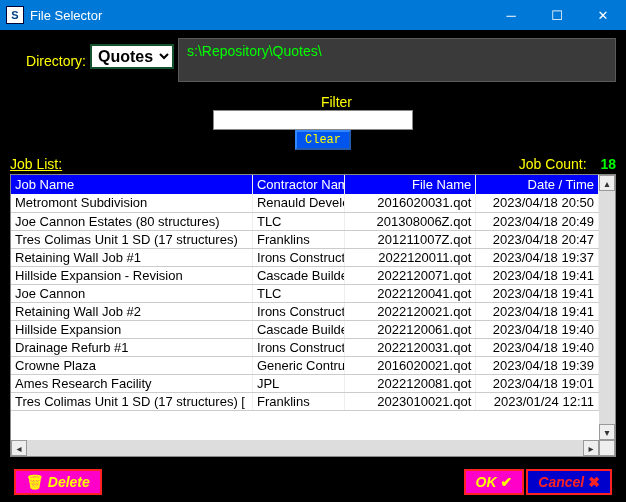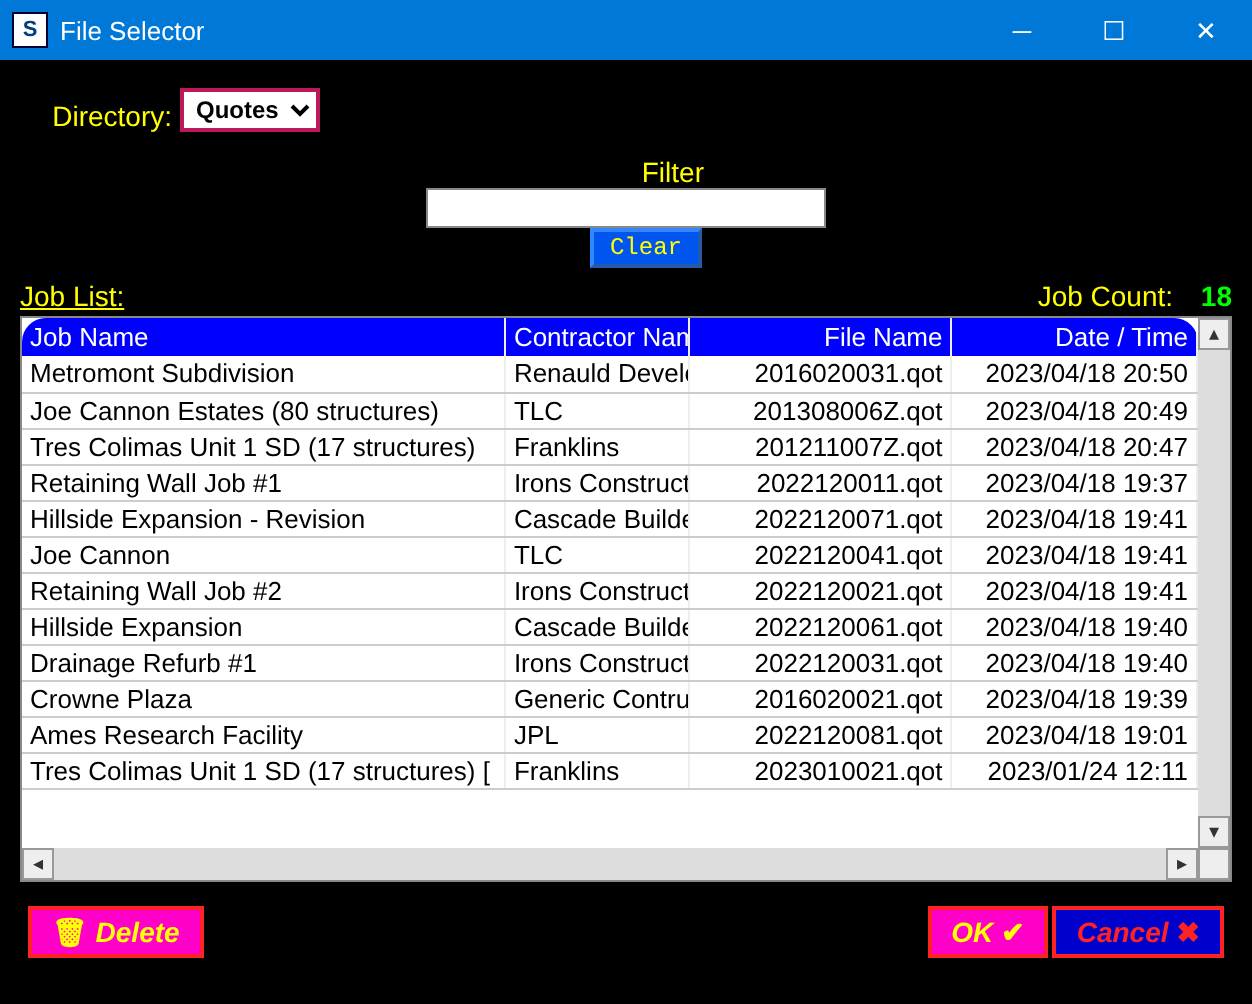--- a/index.html
+++ b/index.html
@@ -59,22 +59,22 @@
     background: #3a3a3a;
     border: 1px solid #5a5a5a;
     color: #00ff00;
     font-size: 14px;
     padding: 4px 8px;
     flex: 1;
     height: 44px;
   }
   .dir-select {
     background: #fff;
-    border: 2px solid #be185d;
-    font-size: 12px;
+    border: 2px solid #14532d;
+    font-size: 16px;
     font-weight: bold;
     padding: 1px 2px;
     margin-top: 6px;
   }
   .filter-row {
     margin-top: 12px;
     display: flex;
     align-items: center;
     flex-direction: column;
   }
@@ -115,21 +115,21 @@
     position: relative;
     display: flex;
     flex-direction: column;
   }
   .grid-body {
     flex: 1;
     overflow: hidden;
     position: relative;
     display: flex;
   }
-  .grid-inner { flex: 1; overflow: hidden; border-radius: 12px; }
+  .grid-inner { flex: 1; overflow: hidden; }
   .grid-table {
     border-collapse: collapse;
     width: 100%;
     font-size: 13px;
     table-layout: fixed;
   }
   .grid-table th {
     background: #0000ff;
     color: #fff;
     font-weight: normal;
@@ -211,20 +211,21 @@
 
 <div class="content">
 
   <div class="dir-row">
     <div class="dir-left">
       <span class="dir-label">Directory:</span>
       <select class="dir-select">
         <option>Quotes</option>
       </select>
     </div>
+    <div class="dir-box">s:\Repository\Quotes\</div>
   </div>
 
   <div class="filter-row">
     <span class="filter-label">Filter</span>
     <input class="filter-input" type="text" value="" style="">
     <button class="clear-btn">Clear</button>
   </div>
 
   <div class="list-header">
     <span class="job-list-label">Job List:</span>

